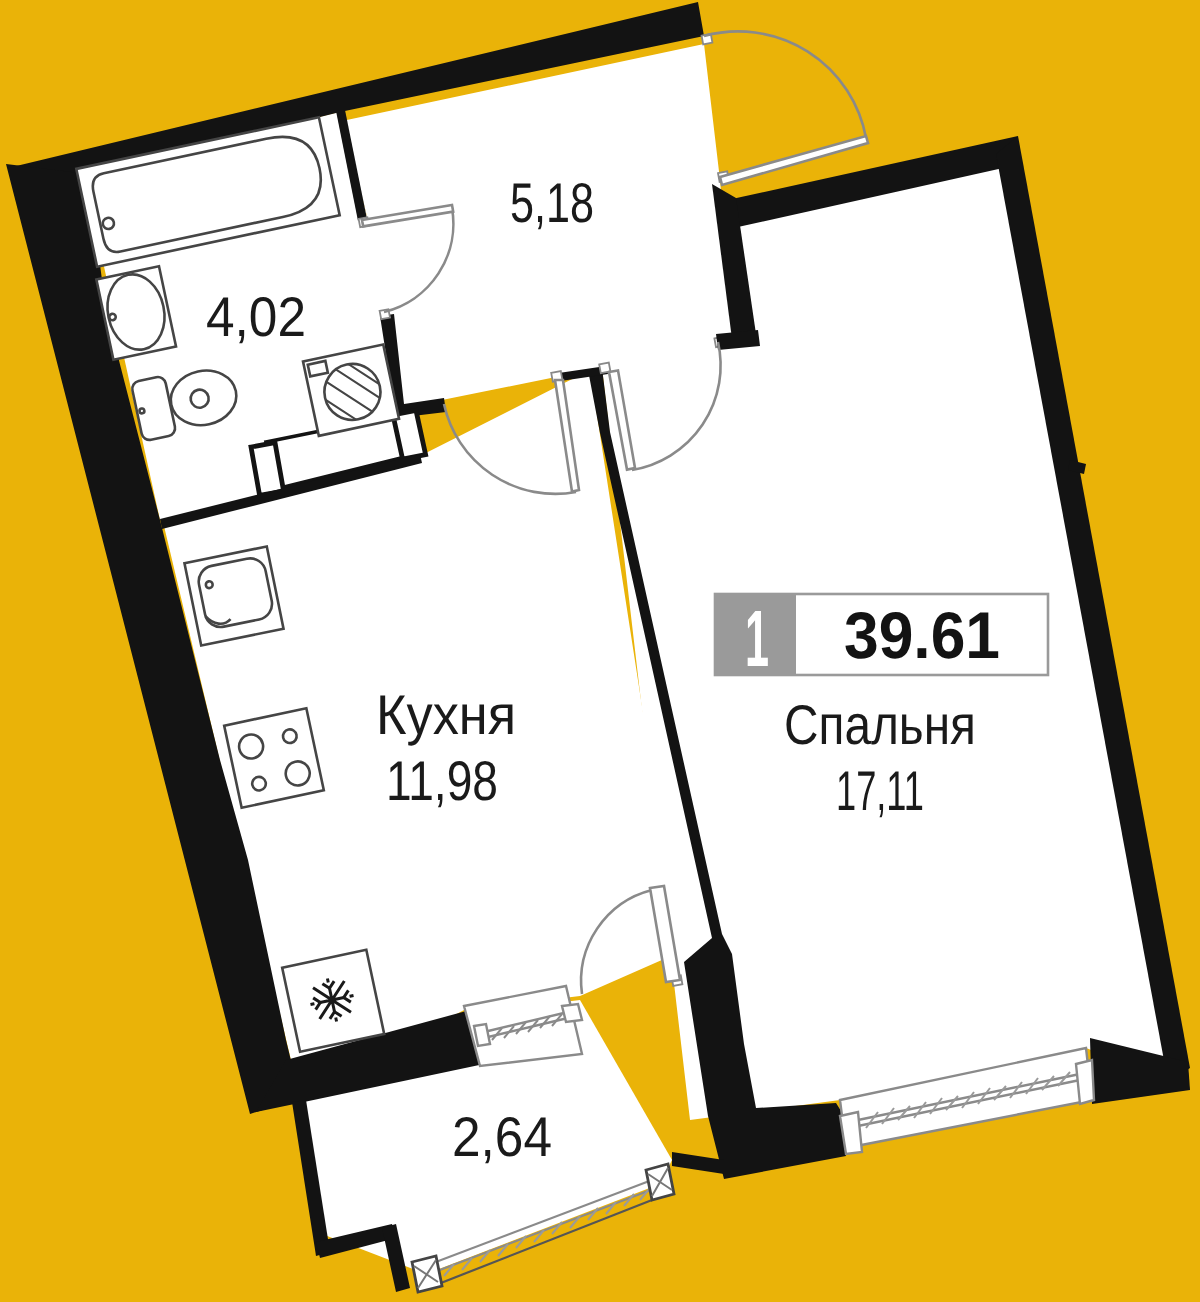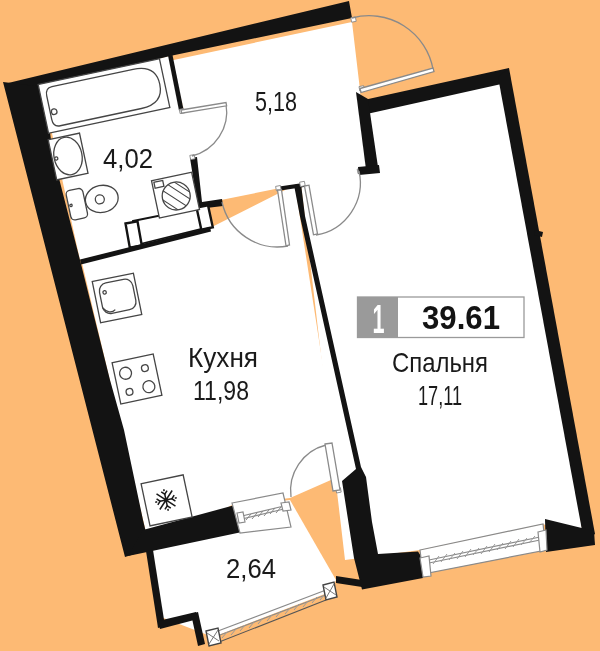--- a/index.html
+++ b/index.html
@@ -1,16 +1,16 @@
 <!DOCTYPE html>
 <html><head>
 <meta charset="utf-8">
 <style>
   html,body{margin:0;padding:0;background:#fff;}
-  .wrap{width:600px;height:651px;position:relative;overflow:hidden;background:#fdba74;}
+  .wrap{width:600px;height:651px;position:relative;overflow:hidden;background:#eab308;}
   svg{position:absolute;left:0;top:0;}
   text{font-family:"Liberation Sans",sans-serif;}
 </style>
 </head>
 <body>
 <div class="wrap">
 <svg width="600" height="651" viewBox="0 0 600 651">
 
   <g>
     <polygon points="42,88 352,22 360,90 367,171 300,184 221,200 196,205 184,110 170,56" fill="#ffffff"></polygon>

